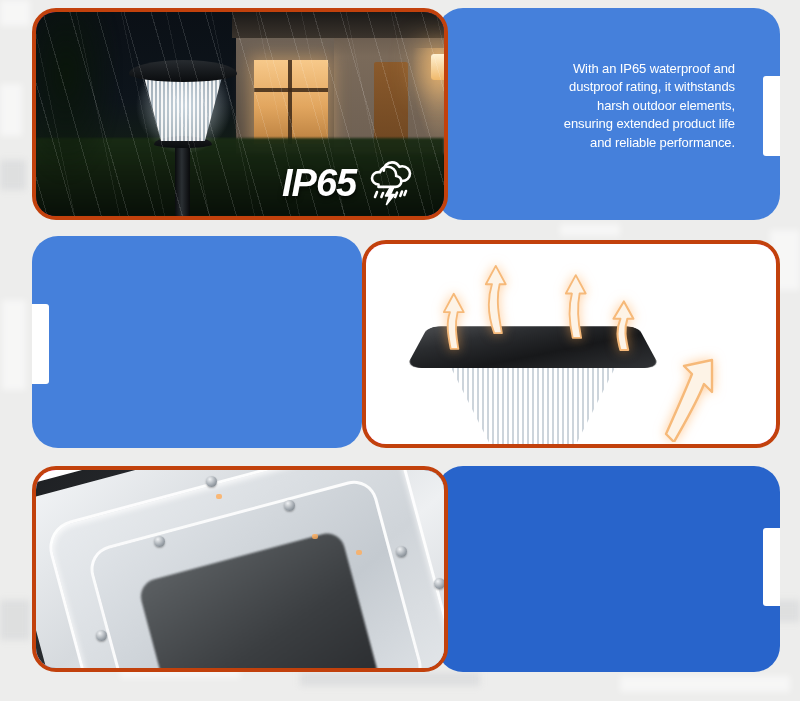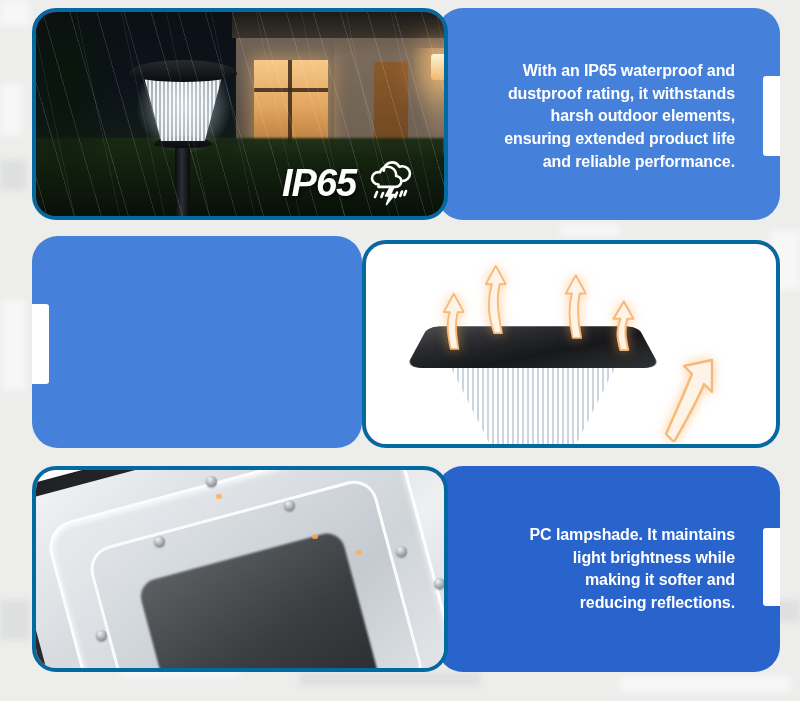--- a/index.html
+++ b/index.html
@@ -46,33 +46,33 @@
     position: absolute;
     background: #ffffff;
     width: 17px;
   }
   .notch.right { right: 0; border-radius: 3px 0 0 3px; }
   .notch.left  { left: 0;  border-radius: 0 3px 3px 0; }
 
   .blue-text {
     position: absolute;
     color: #ffffff;
-    font-size: 16px;
-    font-weight: bold;
+    font-size: 13px;
+    font-weight: normal;
     line-height: 1.42;
     letter-spacing: -0.1px;
     white-space: pre-line;
   }
   .blue-text.right-align { text-align: right; }
   .blue-text.left-align  { text-align: left; }
 
   
   .photo {
     position: absolute;
-    border: 4px solid #0369a1;
+    border: 4px solid #c2410c;
     border-radius: 24px;
     overflow: hidden;
     background: #ec4899;
     box-sizing: border-box;
   }
   .photo-inner {
     position: absolute;
     inset: 0;
     overflow: hidden;
   }
@@ -374,24 +374,20 @@
           <path d="M14 110 C24 92 36 72 44 52 L52 60 L52 28 L24 34 L32 42 C24 62 14 84 6 102 Z" fill="#fdf3e6" stroke="#f6b979" stroke-width="2.4" stroke-linejoin="round"></path>
         </svg>
       </div>
     </div>
   </div>
 
   <div class="panel">
 
     <div class="blue-card" style="left:437px; top:466px; width:343px; height:206px; background:#2864cb;">
       <div class="notch right" style="top:62px; height:78px;"></div>
-      <div class="blue-text right-align" style="left:40px; top:58px; width:258px;">PC lampshade. It maintains
-light brightness while
-making it softer and
-reducing reflections.</div>
     </div>
 
     <div class="photo" style="left:32px; top:466px; width:416px; height:206px;">
       <div class="photo-inner">
         <div class="white-bg"></div>
         <div class="pc-body"></div>
         <div class="pc-lens"></div>
         <div class="pc-ring1"></div>
         <div class="pc-ring2"></div>
         <div class="pc-center"></div>

